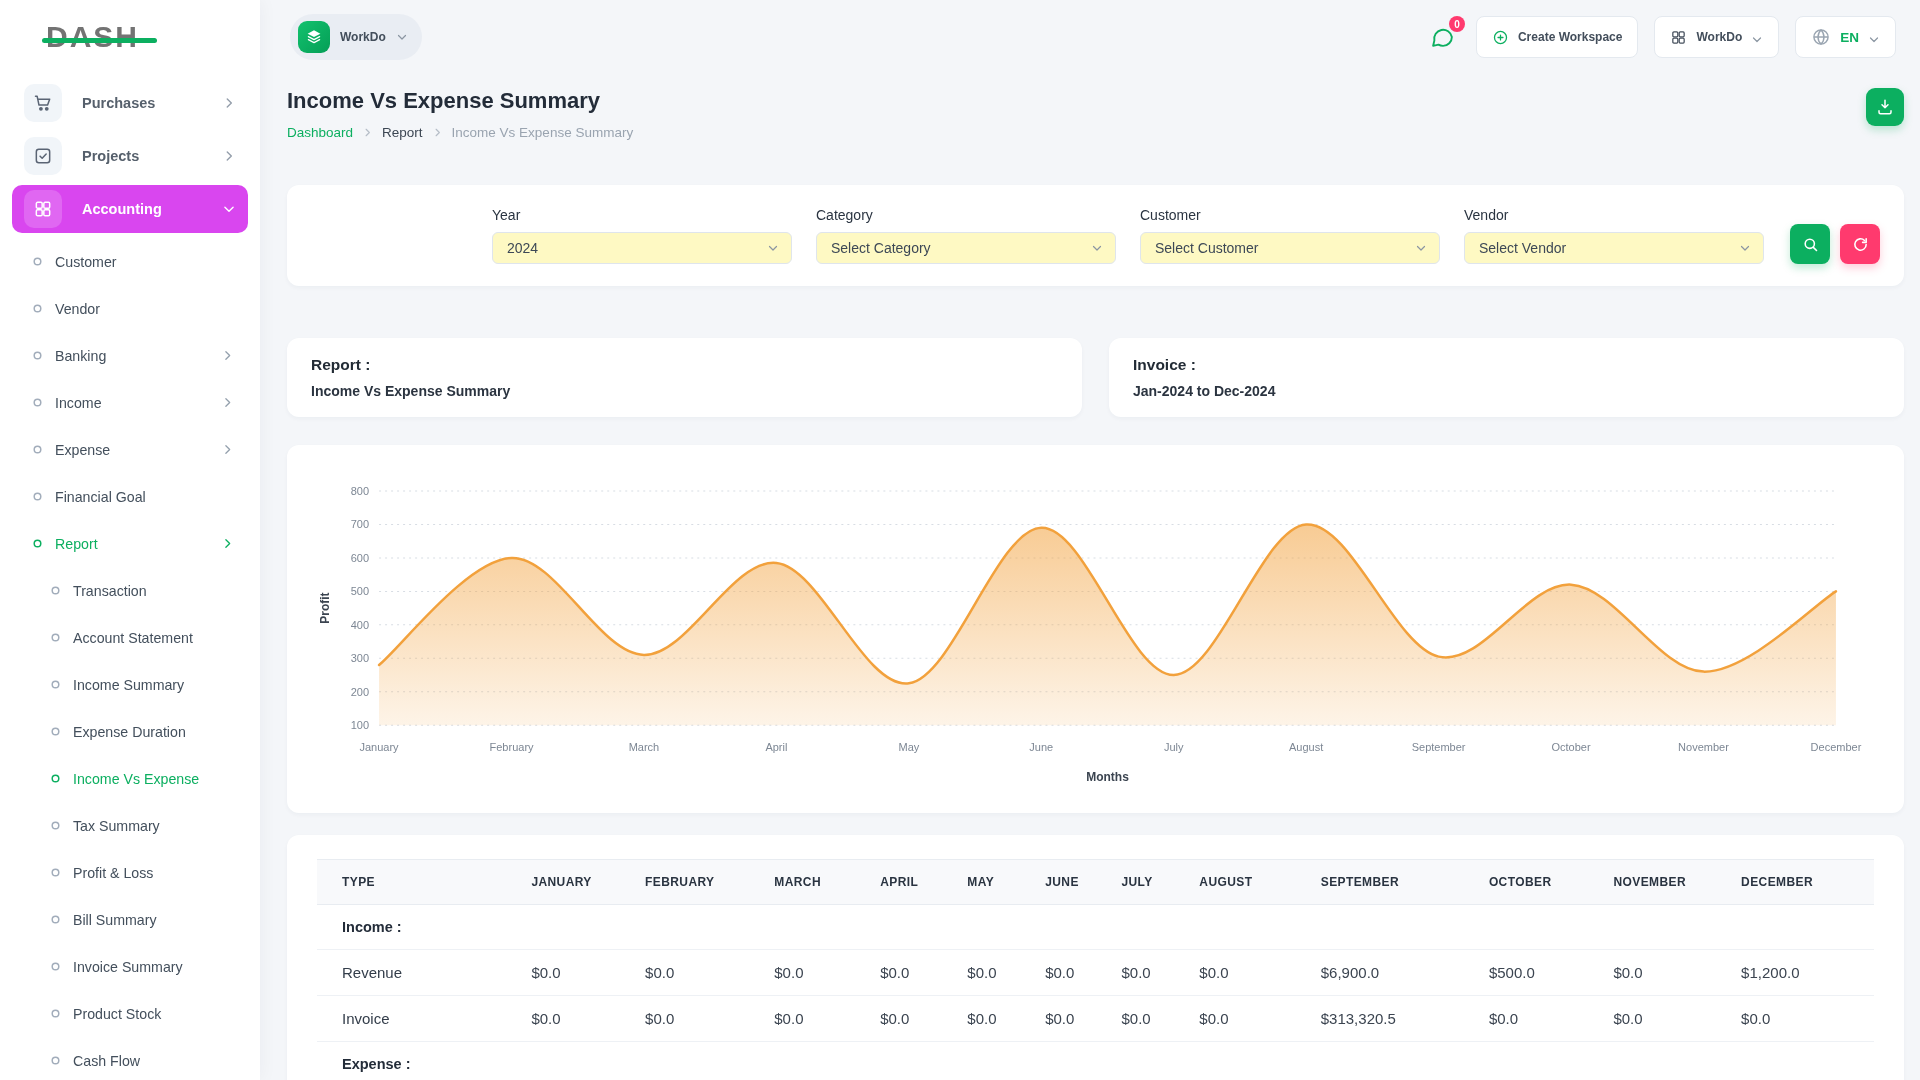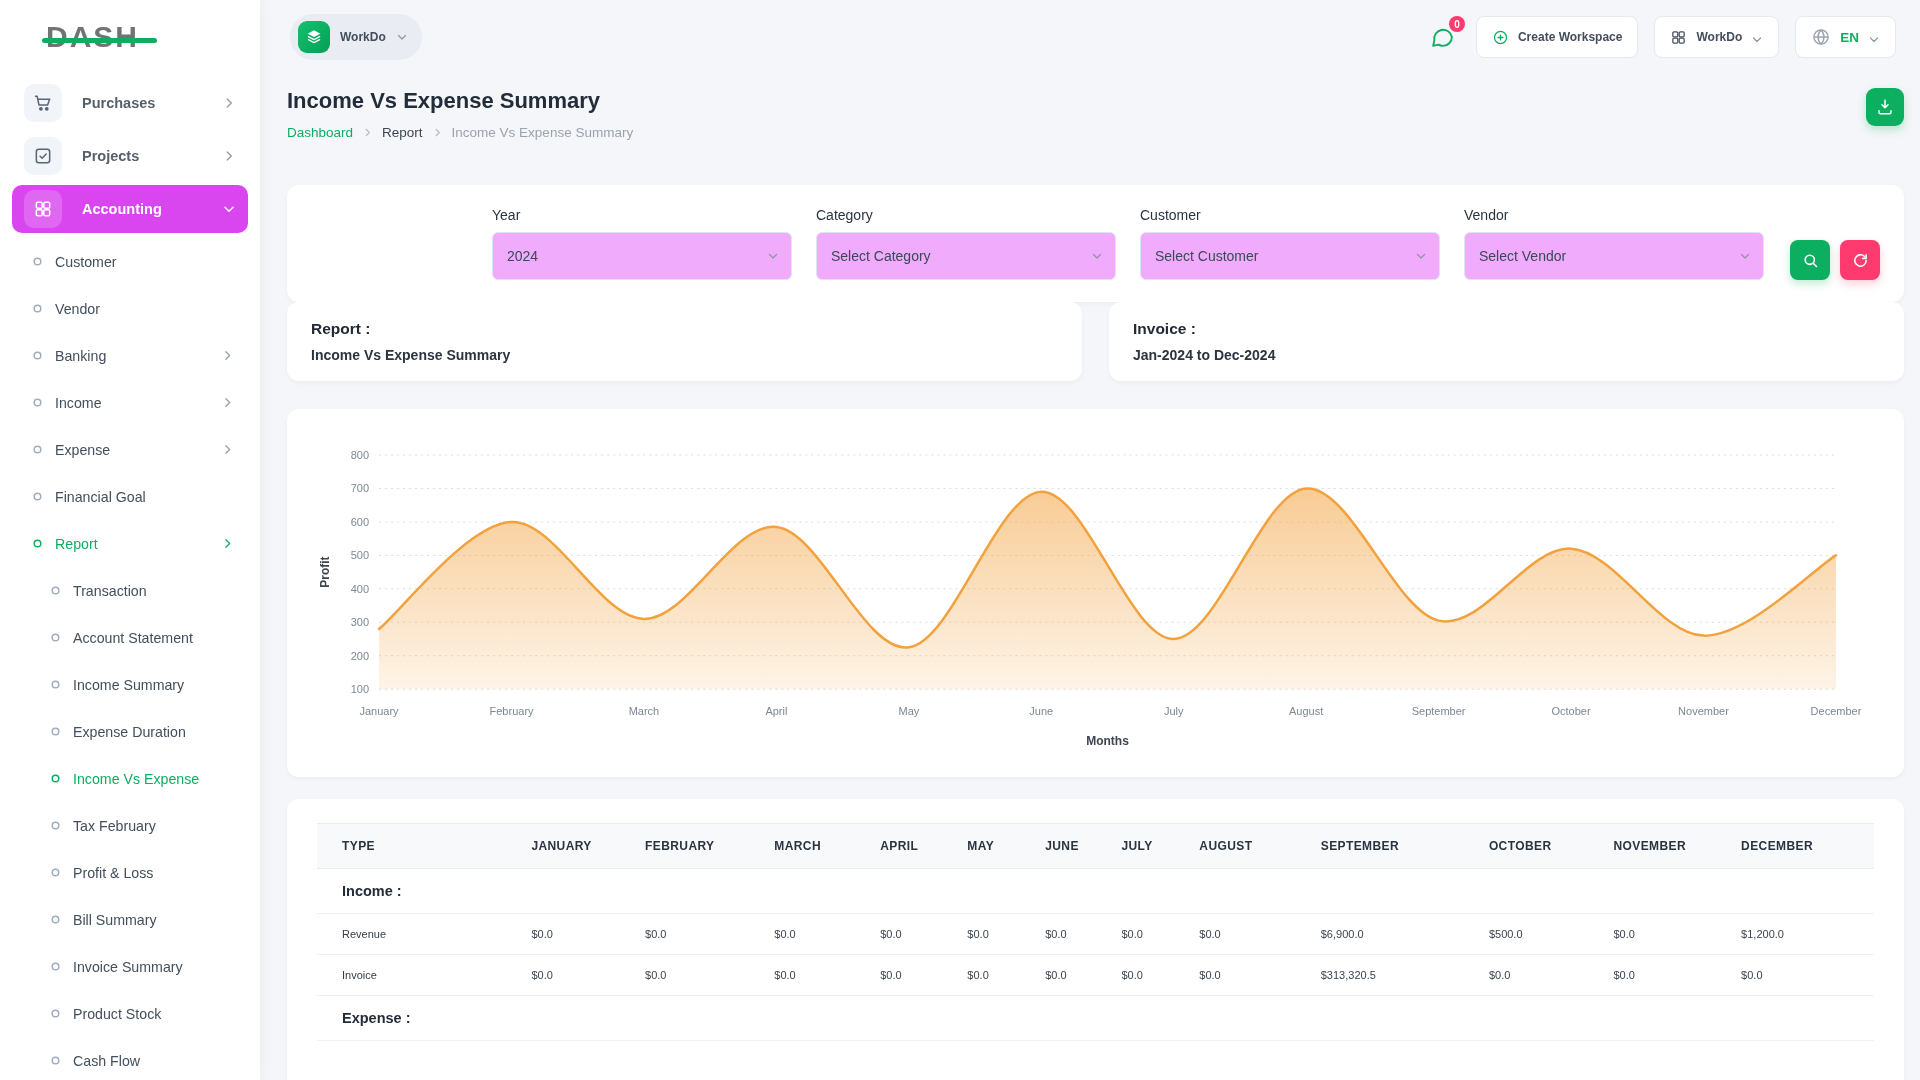--- a/index.html
+++ b/index.html
@@ -57,24 +57,24 @@
   .breadcrumb{display:flex;align-items:center;gap:9px;margin-top:11px;font-size:13.5px}
   .bc-link{color:#0caf60;cursor:pointer}
   .bc-sep{width:11px;height:11px;color:#b6bec8;display:inline-flex}
   .bc-sep svg{width:11px;height:11px}
   .bc-mid{color:#3c4653;cursor:pointer}
   .bc-cur{color:#9aa4b0}
   .dl-btn{width:38px;height:38px;border:none;border-radius:9px;background:#0caf60;color:#fff;display:flex;align-items:center;justify-content:center;cursor:pointer;box-shadow:0 4px 8px rgba(12,175,96,.25)}
   .dl-btn svg{width:18px;height:18px}
 
   .card{background:#fff;border-radius:12px;box-shadow:0 2px 4px rgba(30,46,66,.04)}
-  .filter-card{padding:22px 24px;display:flex;justify-content:flex-end;align-items:flex-end;gap:24px;}
+  .filter-card{padding:22px 24px;display:flex;justify-content:flex-end;align-items:flex-end;gap:24px;margin-bottom:52px}
   .fgroup{width:300px}
   .flabel{display:block;font-size:14px;font-weight:500;color:#2a3441;margin-bottom:9px}
-  .select{position:relative;height:48px;border:1px solid #dfe5ec;border-radius:6px;background:#f0abfc;display:flex;align-items:center;padding:0 34px 0 14px;font-size:14px;color:#3d4856;cursor:pointer}
+  .select{position:relative;height:32px;border:1px solid #dfe5ec;border-radius:6px;background:#fef9c3;display:flex;align-items:center;padding:0 34px 0 14px;font-size:14px;color:#3d4856;cursor:pointer}
   .select .caret{position:absolute;right:12px;top:50%;transform:translateY(-50%)}
   .filter-actions{display:flex;gap:10px;margin-left:2px}
   .icon-btn{width:40px;height:40px;border:none;border-radius:8px;display:flex;align-items:center;justify-content:center;color:#fff;cursor:pointer}
   .icon-btn svg{width:17px;height:17px}
   .icon-btn.search{background:#0caf60;box-shadow:0 4px 8px rgba(12,175,96,.25)}
   .icon-btn.reset{background:#ff3a6e;box-shadow:0 4px 8px rgba(255,58,110,.25)}
 
   .summary-row{display:grid;grid-template-columns:1fr 1fr;gap:27px;margin-bottom:28px}
   .sum-card{padding:18px 24px}
   .sum-title{font-size:15.5px;font-weight:700;color:#222b35}
@@ -82,21 +82,21 @@
 
   .chart-card{padding:20px 28px 8px;margin-bottom:22px}
   #chart{display:block;width:100%}
   #chart .tick{font-size:11px;fill:#7d8794;font-family:inherit}
   #chart .axis-label{font-size:12px;font-weight:700;fill:#3b4450;font-family:inherit}
 
   .table-card{padding:24px 30px 0;min-height:420px}
   table{width:100%;border-collapse:collapse;table-layout:fixed}
   thead th{text-align:left;font-size:12px;font-weight:700;letter-spacing:.4px;color:#2a3441;padding:15px 12px;background:#f8f9fb;border-top:1px solid #e8ecf1;border-bottom:1px solid #e8ecf1;white-space:nowrap;overflow:hidden}
   thead th:first-child{padding-left:25px}
-  td{padding:14px 12px;font-size:11px;color:#3b4450;border-bottom:1px solid #eef1f5;white-space:nowrap;overflow:hidden}
+  td{padding:14px 12px;font-size:15px;color:#3b4450;border-bottom:1px solid #eef1f5;white-space:nowrap;overflow:hidden}
   td:first-child{padding-left:25px;color:#333d4a}
   tr.section-row td{font-size:14.5px;font-weight:700;color:#232c39}
 </style>
 </head>
 <body>
 
 <div class="app">
 
   <aside class="sidebar">
     <div class="logo">
@@ -223,21 +223,21 @@
         <div class="sub-item d2 active">
           <svg class="bullet" viewBox="0 0 12 12">
             <circle cx="6" cy="6" r="3.6" fill="none" stroke="currentColor" stroke-width="1.6"></circle>
           </svg>
           <span class="sub-lbl">Income Vs Expense</span>
         </div>
         <div class="sub-item d2">
           <svg class="bullet" viewBox="0 0 12 12">
             <circle cx="6" cy="6" r="3.6" fill="none" stroke="currentColor" stroke-width="1.6"></circle>
           </svg>
-          <span class="sub-lbl">Tax February</span>
+          <span class="sub-lbl">Tax Summary</span>
         </div>
         <div class="sub-item d2">
           <svg class="bullet" viewBox="0 0 12 12">
             <circle cx="6" cy="6" r="3.6" fill="none" stroke="currentColor" stroke-width="1.6"></circle>
           </svg>
           <span class="sub-lbl">Profit &amp; Loss</span>
         </div>
         <div class="sub-item d2">
           <svg class="bullet" viewBox="0 0 12 12">
             <circle cx="6" cy="6" r="3.6" fill="none" stroke="currentColor" stroke-width="1.6"></circle>

